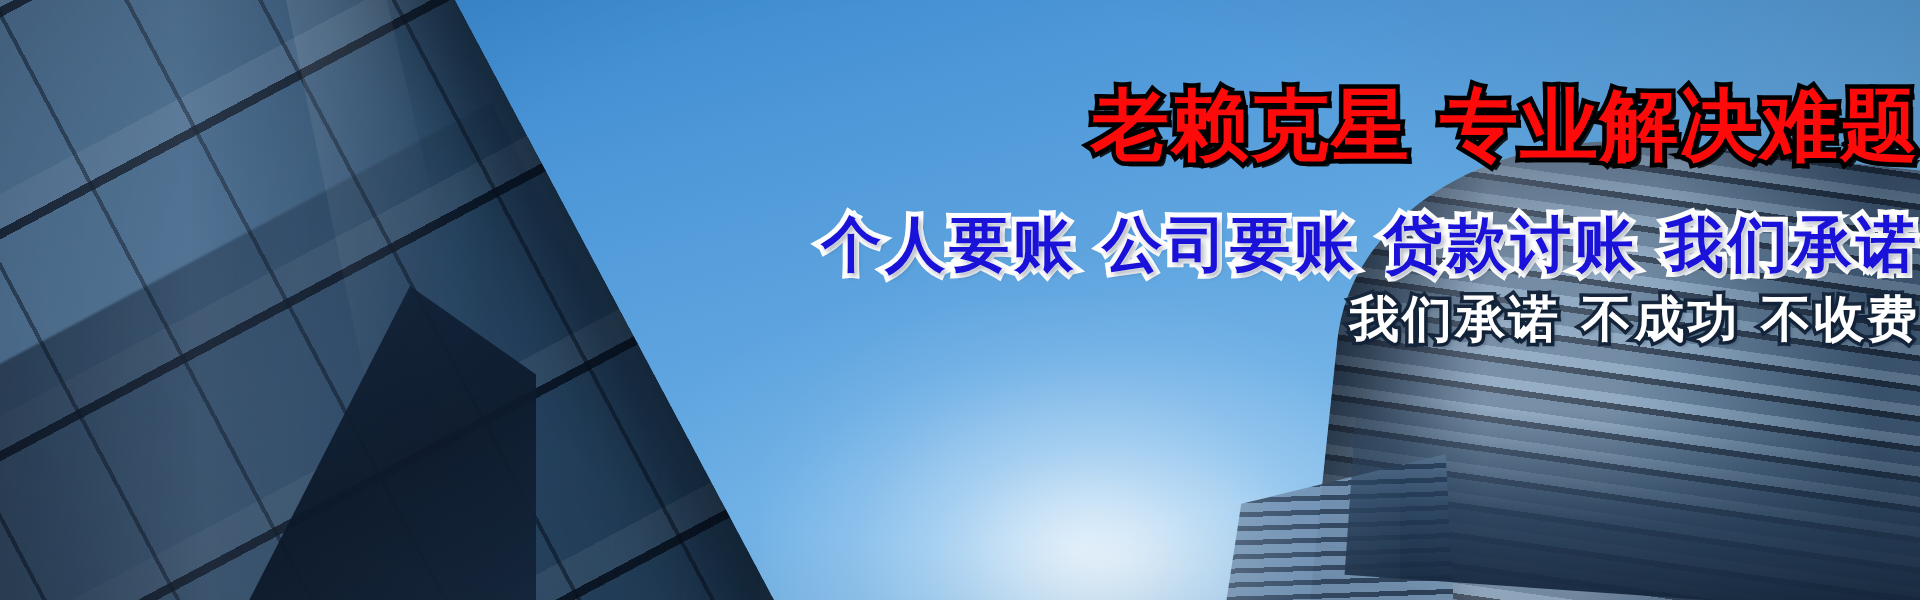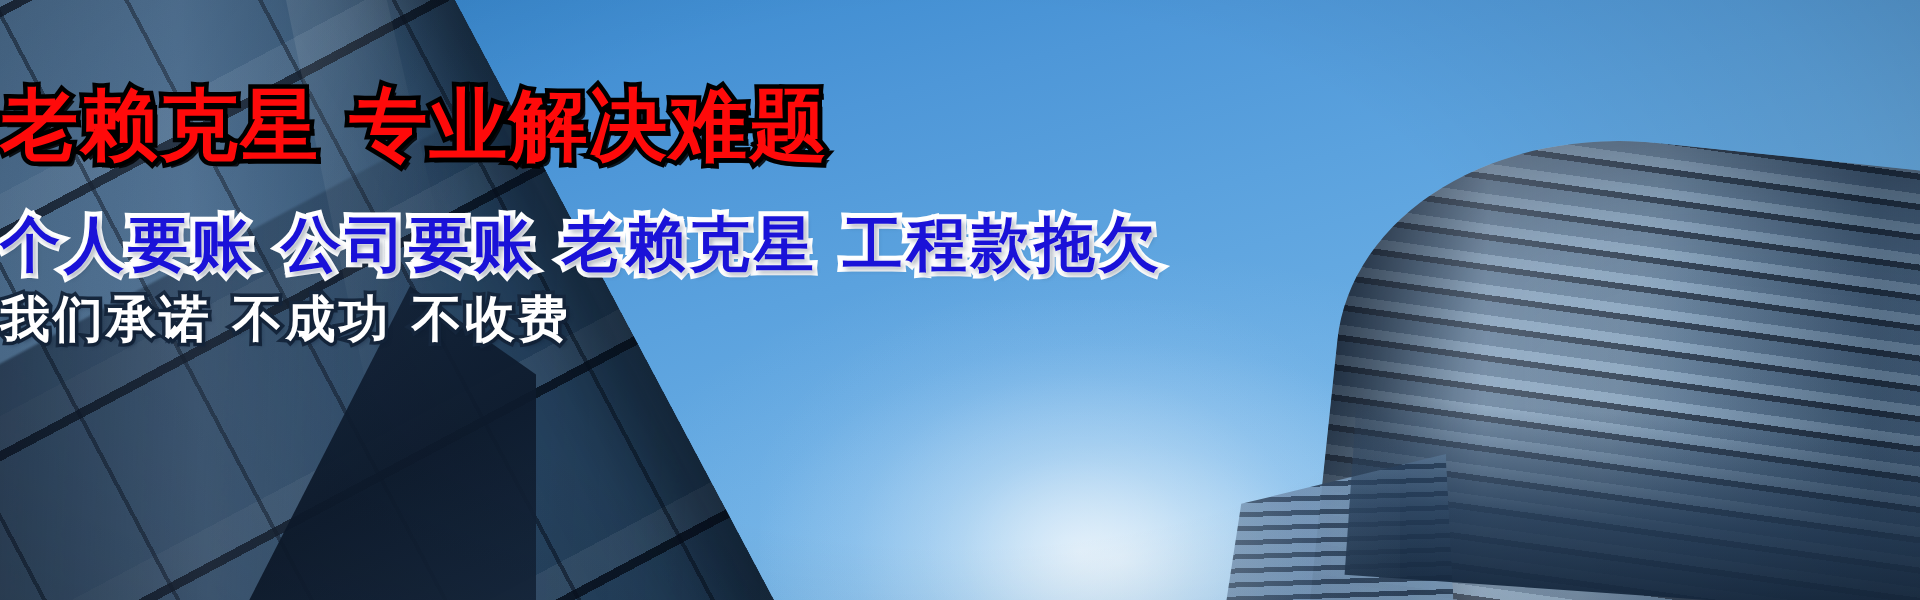--- a/index.html
+++ b/index.html
@@ -160,21 +160,21 @@
     position:absolute; inset:0;
     background: radial-gradient(ellipse 1200px 640px at 50% 46%,
        rgba(0,0,0,0) 42%, rgba(0,0,0,0.10) 78%, rgba(0,0,0,0.20) 100%);
     pointer-events:none;
   }
 
   
   .text-layer {
     position:absolute; inset:0;
     display:flex; flex-direction:column;
-    align-items:flex-start;
+    align-items:flex-end;
     pointer-events:none;
   }
 
   .headline {
     margin-top: 74px;
     font-size: 78px;
     font-weight: 700;
     letter-spacing: 2px;
     color: #FF0A0A;
     white-space: nowrap;
@@ -225,18 +225,18 @@
     <div class="bld-right-wing"></div>
     <div class="bld-right-base"></div>
 
     <div class="glare"></div>
     <div class="vignette"></div>
   </div>
 
   <div class="text-layer">
     <div class="headline">老赖克星 专业解决难题</div>
 
-    <div class="services">个人要账 公司要账 老赖克星 工程款拖欠</div>
+    <div class="services">个人要账 公司要账 贷款讨账 我们承诺</div>
 
     <div class="promise">我们承诺 不成功 不收费</div>
   </div>
 
 </div>
 
 </body></html>

